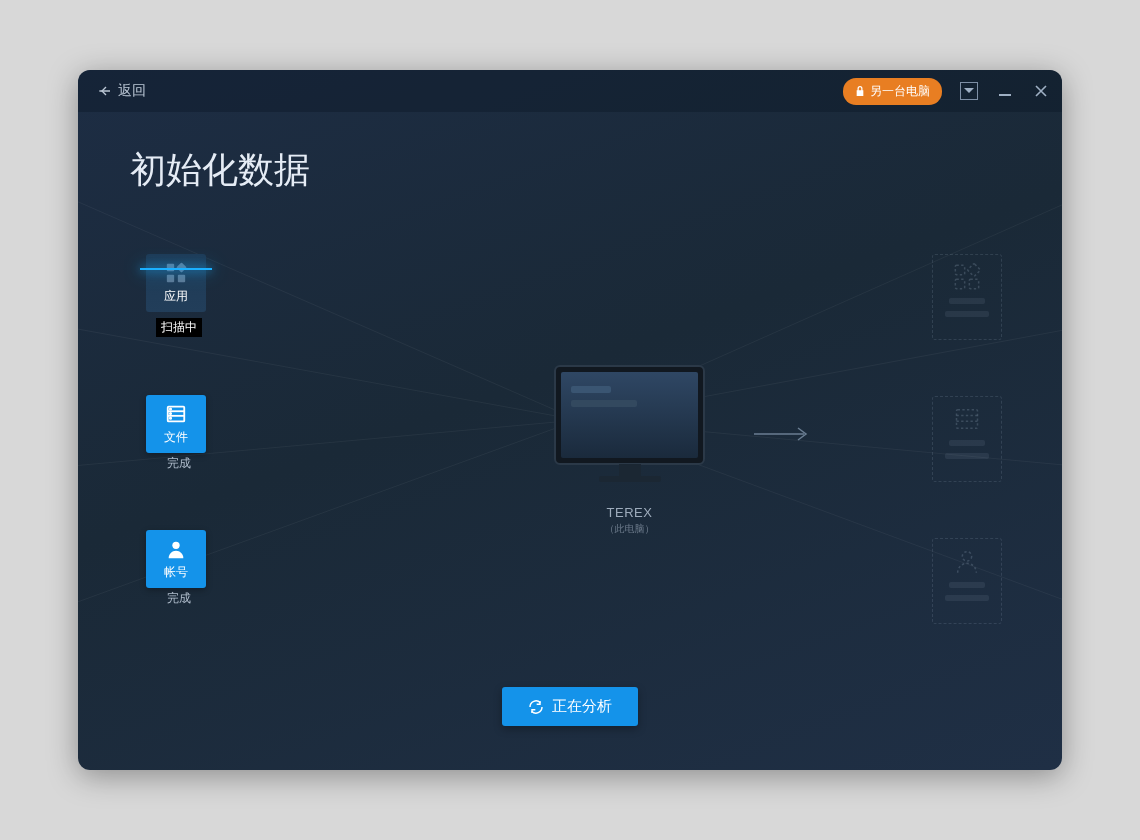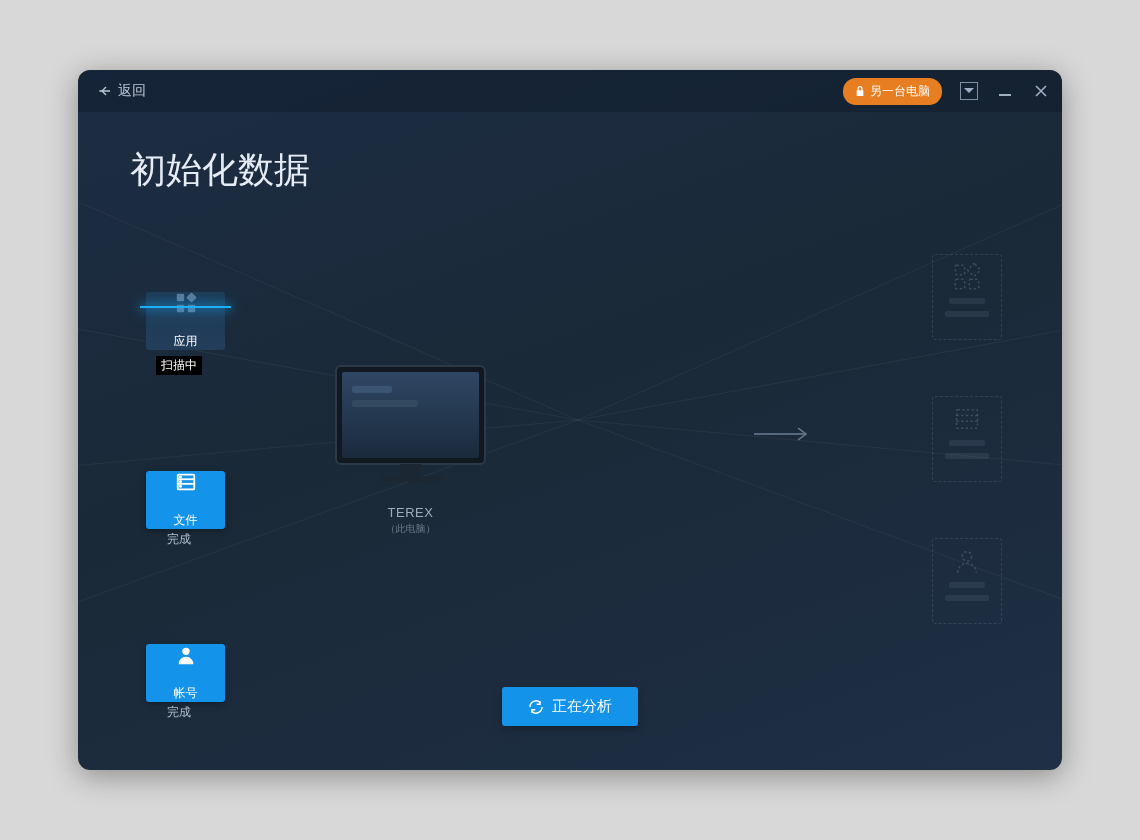--- a/index.html
+++ b/index.html
@@ -101,33 +101,32 @@
       top: 184px;
       display: flex;
       flex-direction: column;
       gap: 58px;
     }
     .tile {
       width: 66px;
       text-align: center;
     }
     .tile-box {
-      width: 79px;
+      width: 60px;
       height: 58px;
       background: #1493ea;
       border-radius: 3px;
       display: flex;
       flex-direction: column;
       align-items: center;
-      justify-content: space-between;
+      justify-content: center;
       gap: 4px;
       color: #fff;
       font-size: 12px;
       box-shadow: 0 2px 6px rgba(0,0,0,0.3);
-      margin-top: 38px;
     }
     .tile.scanning .tile-box {
       background: linear-gradient(#1e3a56,#223e5a);
       position: relative;
       box-shadow: none;
     }
     .tile.scanning .tile-box::before {
       content: "";
       position: absolute;
       left: -6px; right: -6px; top: 14px;
@@ -148,21 +147,21 @@
       display: inline-block;
     }
     
     .center {
       position: absolute;
       top: 290px;
       left: 250px;
       right: 250px;
       display: flex;
       align-items: center;
-      justify-content: space-between;
+      justify-content: flex-end;
       gap: 40px;
     }
     .computer {
       text-align: center;
       color: #8896a6;
       font-size: 13px;
     }
     .computer .name {
       margin-top: 12px;
       color: #9eacbc;

